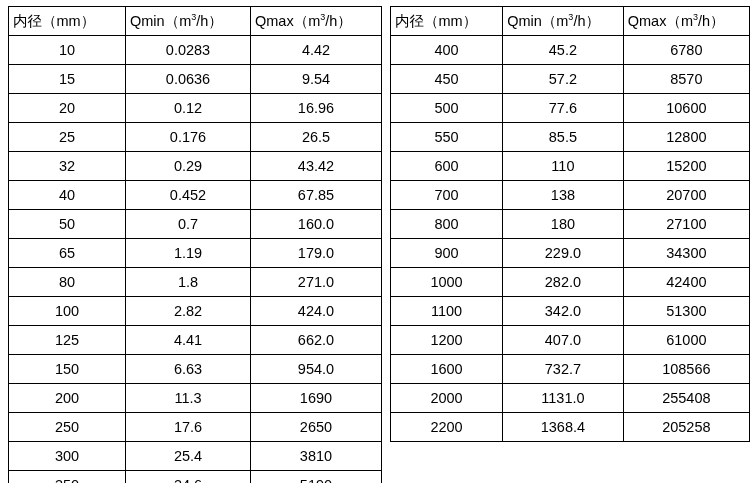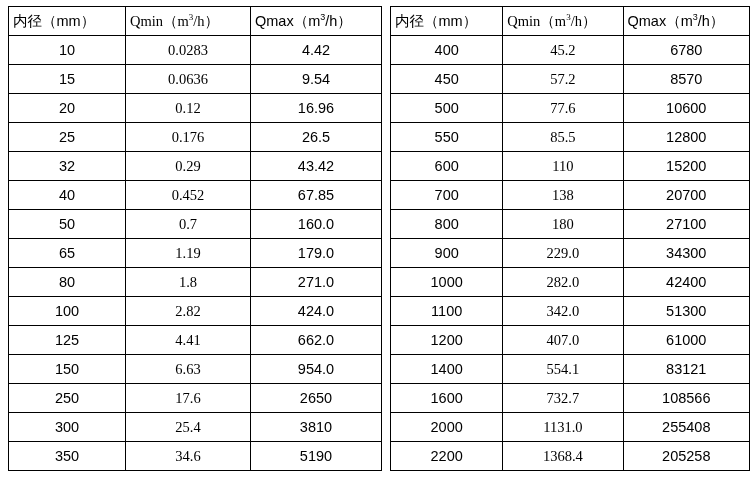--- a/index.html
+++ b/index.html
@@ -42,21 +42,21 @@
     font-weight: normal;
     text-align: center;
     white-space: nowrap;
     overflow: hidden;
   }
   table.flow-table thead td {
     text-align: left;
     padding-left: 4px;
   }
   .col-dn { width: 110px; }
-  .col-qmin { width: 118px; font-family: Liberation Serif, serif; }
+  .col-qmin { width: 118px; }
   .col-qmax { width: 124px; }
 
   .hdr-dn { text-align: left; }
   .hdr-q { text-align: left; }
 
   sup {
     font-size: 9px;
     vertical-align: super;
     line-height: 0;
   }
@@ -130,20 +130,25 @@
             <td class="col-dn">125</td>
             <td class="col-qmin">4.41</td>
             <td class="col-qmax">662.0</td>
           </tr>
           <tr>
             <td class="col-dn">150</td>
             <td class="col-qmin">6.63</td>
             <td class="col-qmax">954.0</td>
           </tr>
           <tr>
+            <td class="col-dn">200</td>
+            <td class="col-qmin">11.3</td>
+            <td class="col-qmax">1690</td>
+          </tr>
+          <tr>
             <td class="col-dn">250</td>
             <td class="col-qmin">17.6</td>
             <td class="col-qmax">2650</td>
           </tr>
           <tr>
             <td class="col-dn">300</td>
             <td class="col-qmin">25.4</td>
             <td class="col-qmax">3810</td>
           </tr>
           <tr>
@@ -214,25 +219,20 @@
             <td class="col-dn">1100</td>
             <td class="col-qmin">342.0</td>
             <td class="col-qmax">51300</td>
           </tr>
           <tr>
             <td class="col-dn">1200</td>
             <td class="col-qmin">407.0</td>
             <td class="col-qmax">61000</td>
           </tr>
           <tr>
-            <td class="col-dn">1400</td>
-            <td class="col-qmin">554.1</td>
-            <td class="col-qmax">83121</td>
-          </tr>
-          <tr>
             <td class="col-dn">1600</td>
             <td class="col-qmin">732.7</td>
             <td class="col-qmax">108566</td>
           </tr>
           <tr>
             <td class="col-dn">2000</td>
             <td class="col-qmin">1131.0</td>
             <td class="col-qmax">255408</td>
           </tr>
           <tr>

